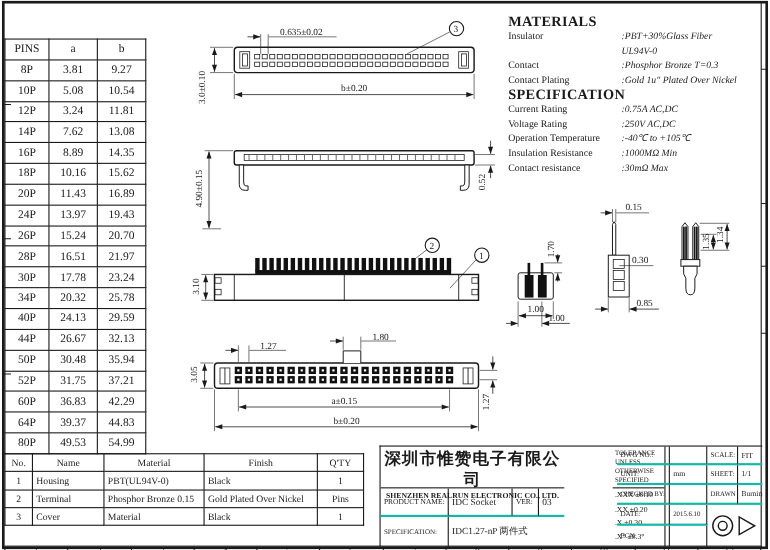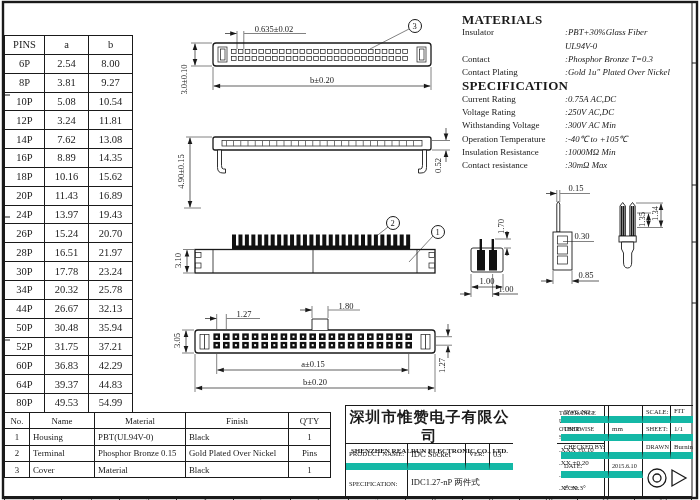--- a/index.html
+++ b/index.html
@@ -41,21 +41,21 @@
   #bom-table col.b0{width:25px}#bom-table col.b1{width:65px}#bom-table col.b2{width:91px}
   #bom-table col.b3{width:103px}#bom-table col.b4{width:42px}
   
   #titleblock{position:absolute;left:345px;top:405px;width:347px;height:90.5px;
               border-top:1.5px solid #1a1a1a;border-left:1.5px solid #1a1a1a;font-size:7px;}
   #titleblock .abs{position:absolute;box-sizing:border-box;}
   .tb-company{left:0;top:0;width:167px;height:38px;border-bottom:1px solid #1a1a1a;text-align:center;}
   .tb-cn{font-size:15px;font-weight:bold;letter-spacing:1px;margin-top:2px;}
   .tb-en{font-size:7px;font-weight:bold;margin-top:1px;}
   .tb-row{display:flex;}
-  .tb-cell{box-sizing:border-box;border-right:1px solid #1a1a1a;border-bottom:7px solid #14b8a6;
+  .tb-cell{box-sizing:border-box;border-right:1px solid #1a1a1a;border-bottom:2px solid #14b8a6;
            display:flex;align-items:center;padding-left:3px;overflow:hidden;white-space:nowrap;}
   .tb-tol{left:167px;top:0;width:48px;height:90.5px;border-right:1px solid #1a1a1a;box-sizing:border-box;margin-left:44px;}
   .tb-tol-title{box-sizing:border-box;height:38px;border-bottom:1px solid #1a1a1a;font-size:6.2px;
                 line-height:1.3;padding:3px 1px 0 2px;}
   .tol-line{font-size:7px;line-height:12.5px;padding-left:2px;white-space:nowrap;}
   .tb-right{left:215px;top:0;width:132px;height:90.5px;}
   .tb-symbol{position:absolute;left:82px;top:53px;width:50px;height:37.5px;
              display:flex;align-items:center;justify-content:center;}
   
   #zone-strip{position:absolute;left:4px;top:495.5px;width:688px;height:12px;display:flex;
@@ -425,25 +425,20 @@
         <col class="c1">
         <col class="c2">
       </colgroup>
     <tbody id="pins-body">
         <tr>
           <th>PINS</th>
           <th>a</th>
           <th>b</th>
         </tr>
         <tr>
-          <td>6P</td>
-          <td>2.54</td>
-          <td>8.00</td>
-        </tr>
-        <tr>
           <td>8P</td>
           <td>3.81</td>
           <td>9.27</td>
         </tr>
         <tr>
           <td>10P</td>
           <td>5.08</td>
           <td>10.54</td>
         </tr>
         <tr>
@@ -490,20 +485,25 @@
           <td>30P</td>
           <td>17.78</td>
           <td>23.24</td>
         </tr>
         <tr>
           <td>34P</td>
           <td>20.32</td>
           <td>25.78</td>
         </tr>
         <tr>
+          <td>40P</td>
+          <td>24.13</td>
+          <td>29.59</td>
+        </tr>
+        <tr>
           <td>44P</td>
           <td>26.67</td>
           <td>32.13</td>
         </tr>
         <tr>
           <td>50P</td>
           <td>30.48</td>
           <td>35.94</td>
         </tr>
         <tr>
@@ -551,24 +551,20 @@
       </div>
     <div class="mat-title">SPECIFICATION</div>
     <div id="spec-list">
         <div class="mat-row">
           <span class="mat-label">Current Rating</span>
           <span class="mat-value">:0.75A AC,DC</span>
         </div>
         <div class="mat-row">
           <span class="mat-label">Voltage Rating</span>
           <span class="mat-value">:250V AC,DC</span>
-        </div>
-        <div class="mat-row">
-          <span class="mat-label">Withstanding Voltage</span>
-          <span class="mat-value">:300V AC Min</span>
         </div>
         <div class="mat-row">
           <span class="mat-label">Operation Temperature</span>
           <span class="mat-value">:-40℃ to +105℃</span>
         </div>
         <div class="mat-row">
           <span class="mat-label">Insulation Resistance</span>
           <span class="mat-value">:1000MΩ Min</span>
         </div>
         <div class="mat-row">

